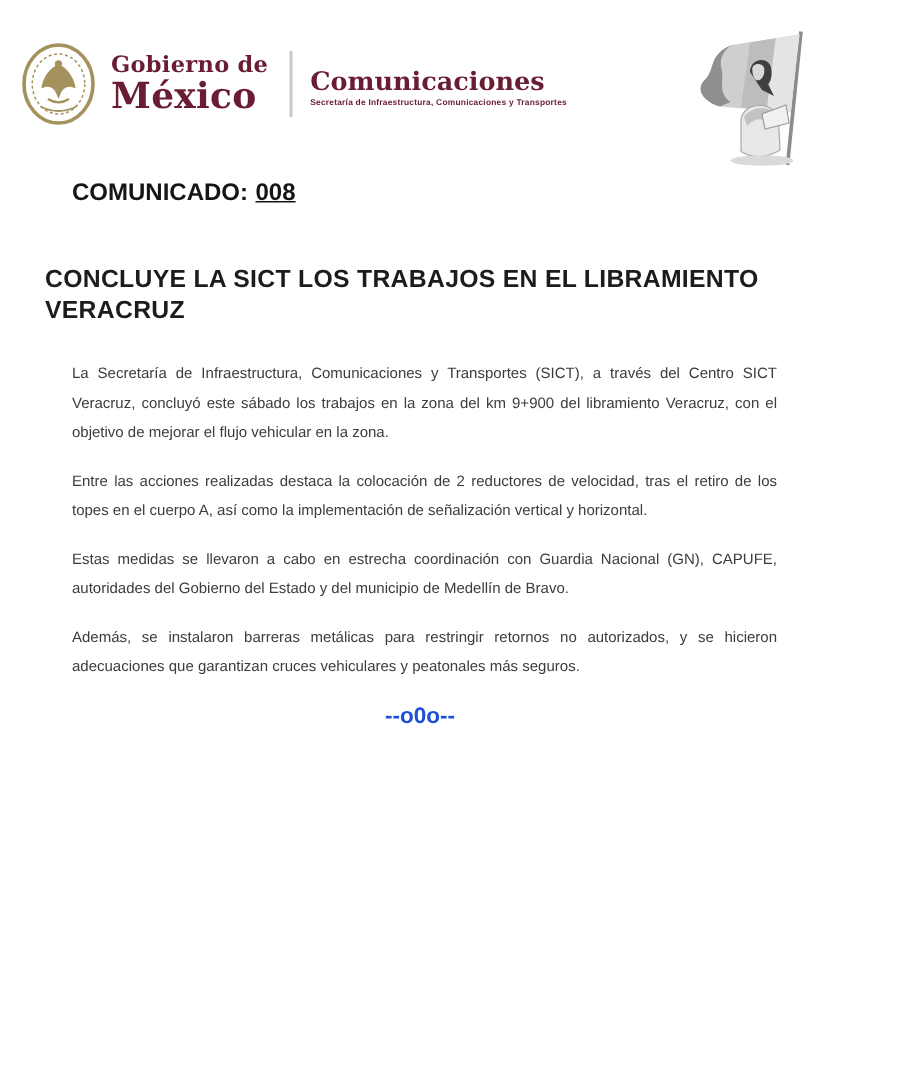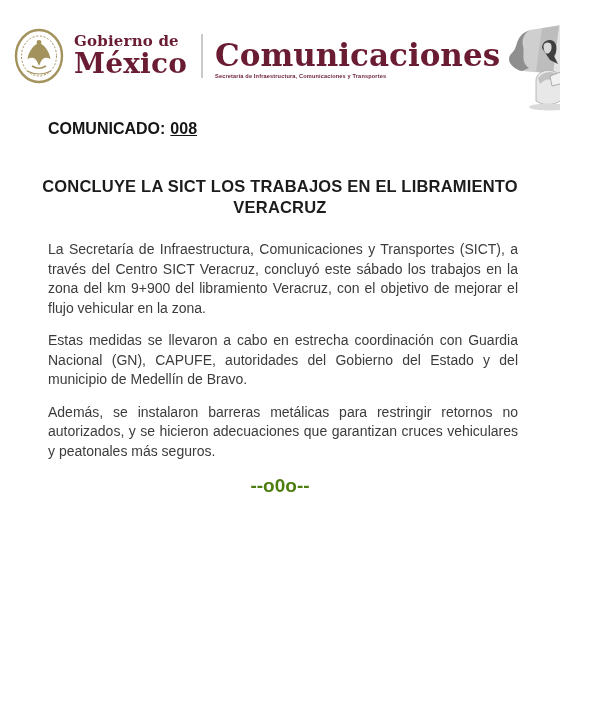--- a/index.html
+++ b/index.html
@@ -13,49 +13,49 @@
   }
   
   .header{
     display:flex;justify-content:space-between;align-items:flex-start;
     padding:18px 10px 0 14px;height:100px;box-sizing:border-box;
   }
   .logo-group{display:flex;align-items:center;margin-top:10px;}
   .seal{width:50px;height:56px;flex:0 0 auto;}
   .brand{margin-left:10px;color:#6a1c32;font-family:"DejaVu Serif",serif;line-height:1;}
   .brand-line1{font-size:15px;font-weight:bold;letter-spacing:.2px;}
-  .brand-line2{font-size:28px;font-weight:bold;margin-top:1px;letter-spacing:.2px;}
+  .brand-line2{font-size:24px;font-weight:bold;margin-top:1px;letter-spacing:.2px;}
   .logo-divider{width:2px;height:44px;background:#c9c9c9;margin:0 12px 0 14px;}
   .secretariat{color:#6a1c32;margin-top:6px;}
-  .secretariat-name{font-family:"DejaVu Serif",serif;font-size:31px;font-weight:bold;line-height:1;}
+  .secretariat-name{font-family:"DejaVu Serif",serif;font-size:17px;font-weight:bold;line-height:1;}
   .secretariat-sub{font-size:5.6px;font-weight:bold;margin-top:2px;letter-spacing:.15px;}
   .hero{width:84px;height:94px;margin-right:8px;flex:0 0 auto;}
   
   .meta-row{
     display:flex;justify-content:space-between;
     padding:0 60px 0 48px;margin-top:20px;
     font-size:16px;font-weight:bold;color:#151515;gap:12px;
   }
   .meta-item{white-space:nowrap;}
   .meta-value{text-decoration:underline;margin-left:5px;}
   
   .doc-title{
     margin:38px auto 0;max-width:500px;
-    text-align:center;font-size:16.5px;font-weight:bold;
+    text-align:left;font-size:16.5px;font-weight:bold;
     line-height:21px;color:#1c1c1c;letter-spacing:.2px;
   }
   
   .content{padding:0 42px 0 48px;margin-top:22px;}
   .content p{
     margin:0 0 13px 0;
     text-align:justify;
-    font-size:14px;line-height:19.5px;color:#3c3c3c;
+    font-size:10px;line-height:19.5px;color:#3c3c3c;
   }
   .doc-footer{
-    text-align:center;font-weight:bold;font-size:19px;color:#4d7c0f;margin-top:14px;
+    text-align:center;font-weight:bold;font-size:15px;color:#1d4ed8;margin-top:14px;
   }
 </style>
 </head>
 <body>
 
 <div class="page">
 
   <div class="header">
     <div class="logo-group">
       <span class="seal">
@@ -110,19 +110,20 @@
   <div class="meta-row">
     <div class="meta-item">
       <span>COMUNICADO:</span><span class="meta-value">008</span>
     </div>
   </div>
 
   <div class="doc-title">CONCLUYE LA SICT LOS TRABAJOS EN EL LIBRAMIENTO VERACRUZ</div>
 
   <div class="content">
     <p>La Secretaría de Infraestructura, Comunicaciones y Transportes (SICT), a través del Centro SICT Veracruz, concluyó este sábado los trabajos en la zona del km 9+900 del libramiento Veracruz, con el objetivo de mejorar el flujo vehicular en la zona.</p>
+    <p>Entre las acciones realizadas destaca la colocación de 2 reductores de velocidad, tras el retiro de los topes en el cuerpo A, así como la implementación de señalización vertical y horizontal.</p>
     <p>Estas medidas se llevaron a cabo en estrecha coordinación con Guardia Nacional (GN), CAPUFE, autoridades del Gobierno del Estado y del municipio de Medellín de Bravo.</p>
     <p>Además, se instalaron barreras metálicas para restringir retornos no autorizados, y se hicieron adecuaciones que garantizan cruces vehiculares y peatonales más seguros.</p>
   </div>
 
   <div class="doc-footer">--o0o--</div>
 
 </div>
 
 </body></html>

